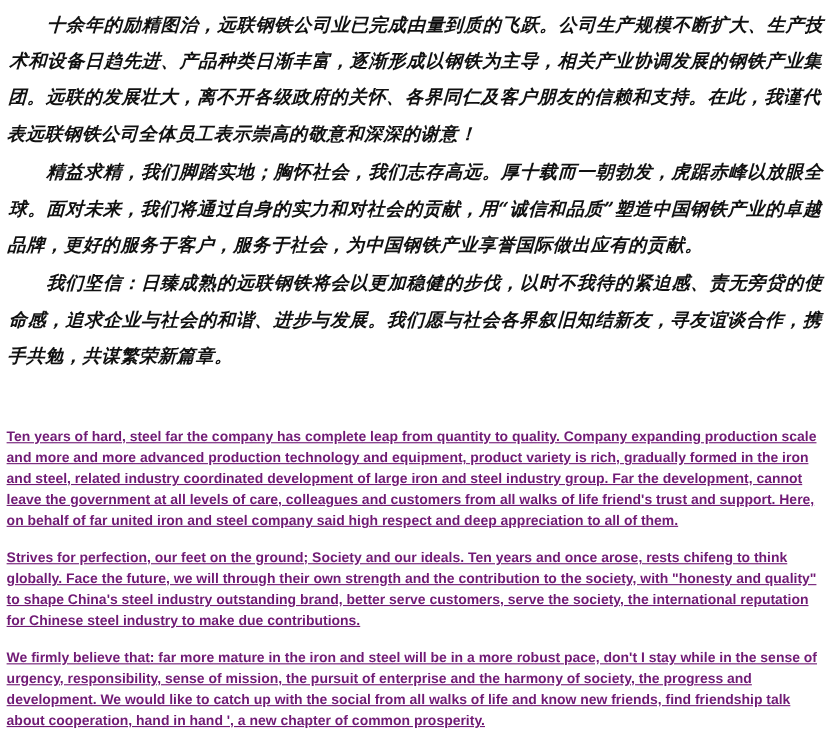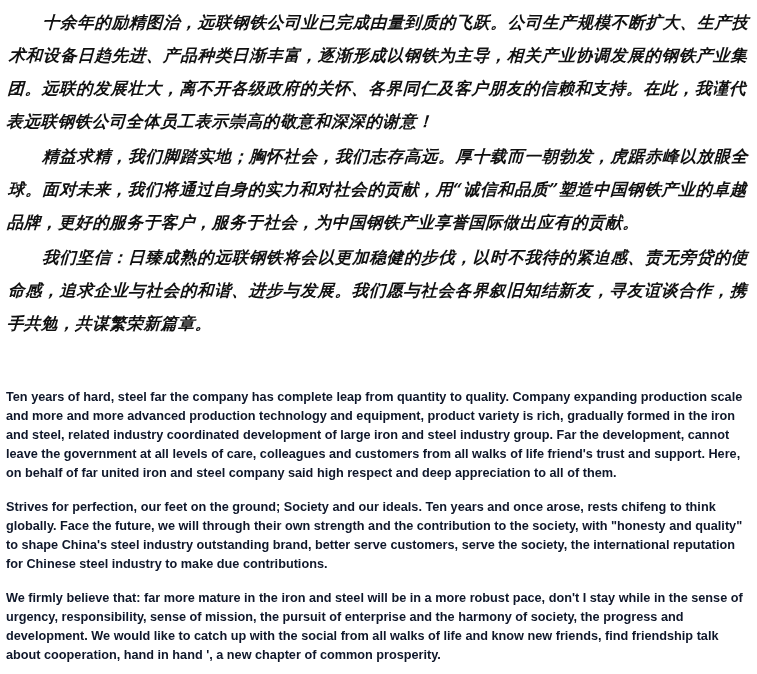--- a/index.html
+++ b/index.html
@@ -44,23 +44,24 @@
   }
   
   .en-block {
     padding: 0 8px 0 6px;
   }
   .en-para {
     font-family: "Liberation Sans", sans-serif;
     font-size: 12.7px;
     line-height: 19px;
     font-weight: bold;
-    color: #0f172a;
+    color: #701a75;
     margin: 0 0 15px 0;
     text-align: left;
+    text-decoration: underline;
   }
   .en-para:last-child {
     margin-bottom: 16px;
   }
 </style>
 </head>
 <body>
 
 <div class="page">
 

